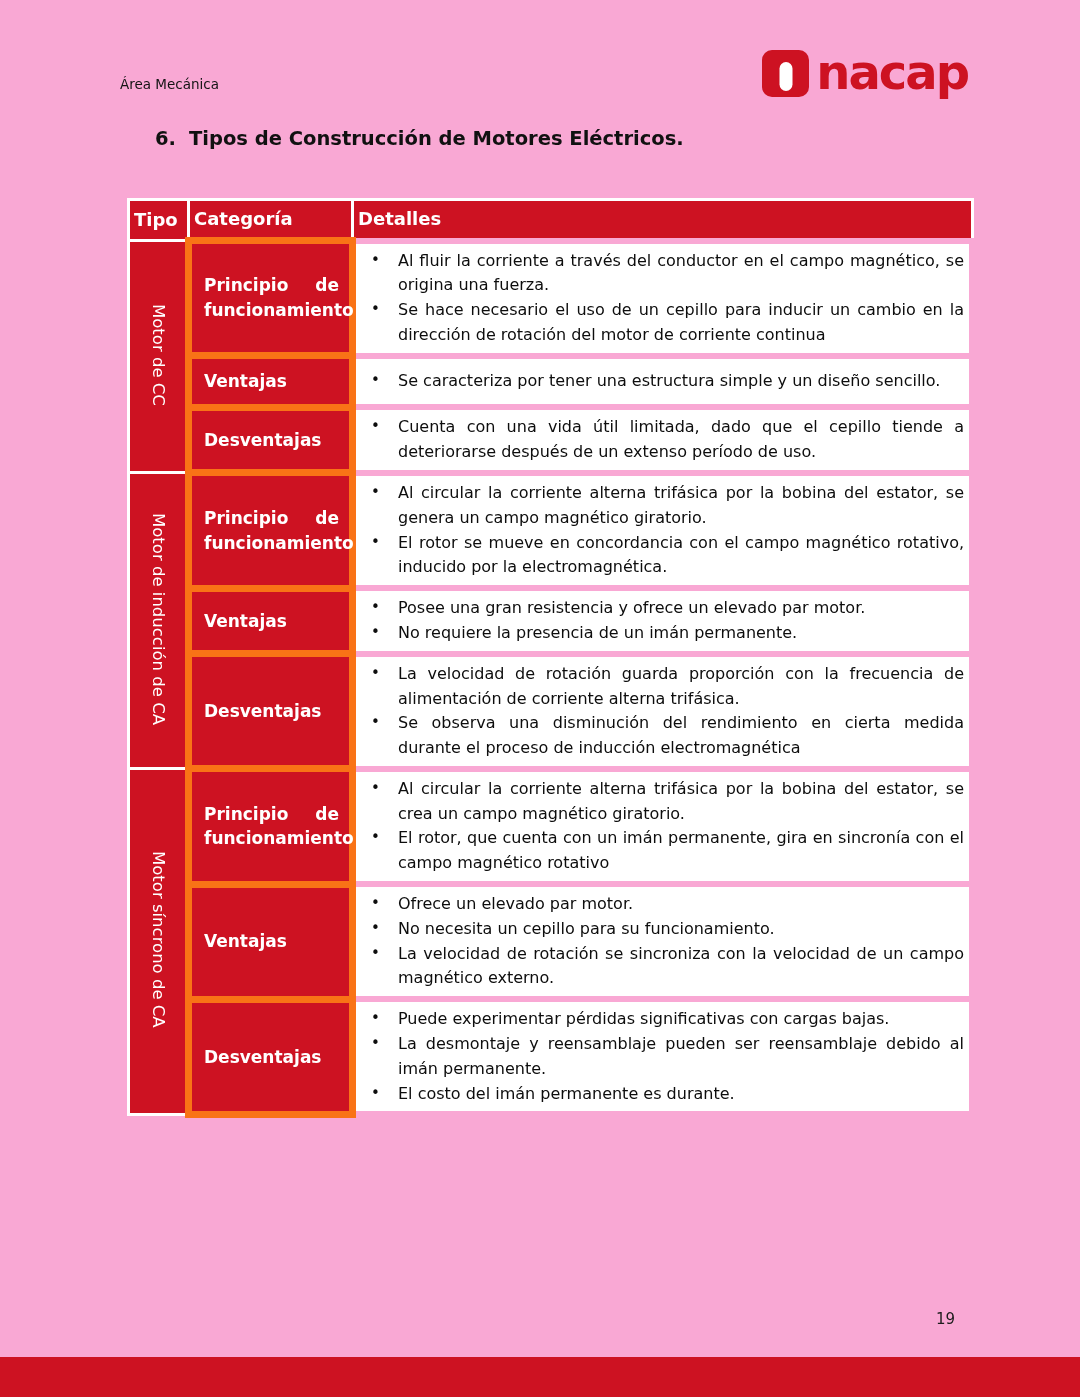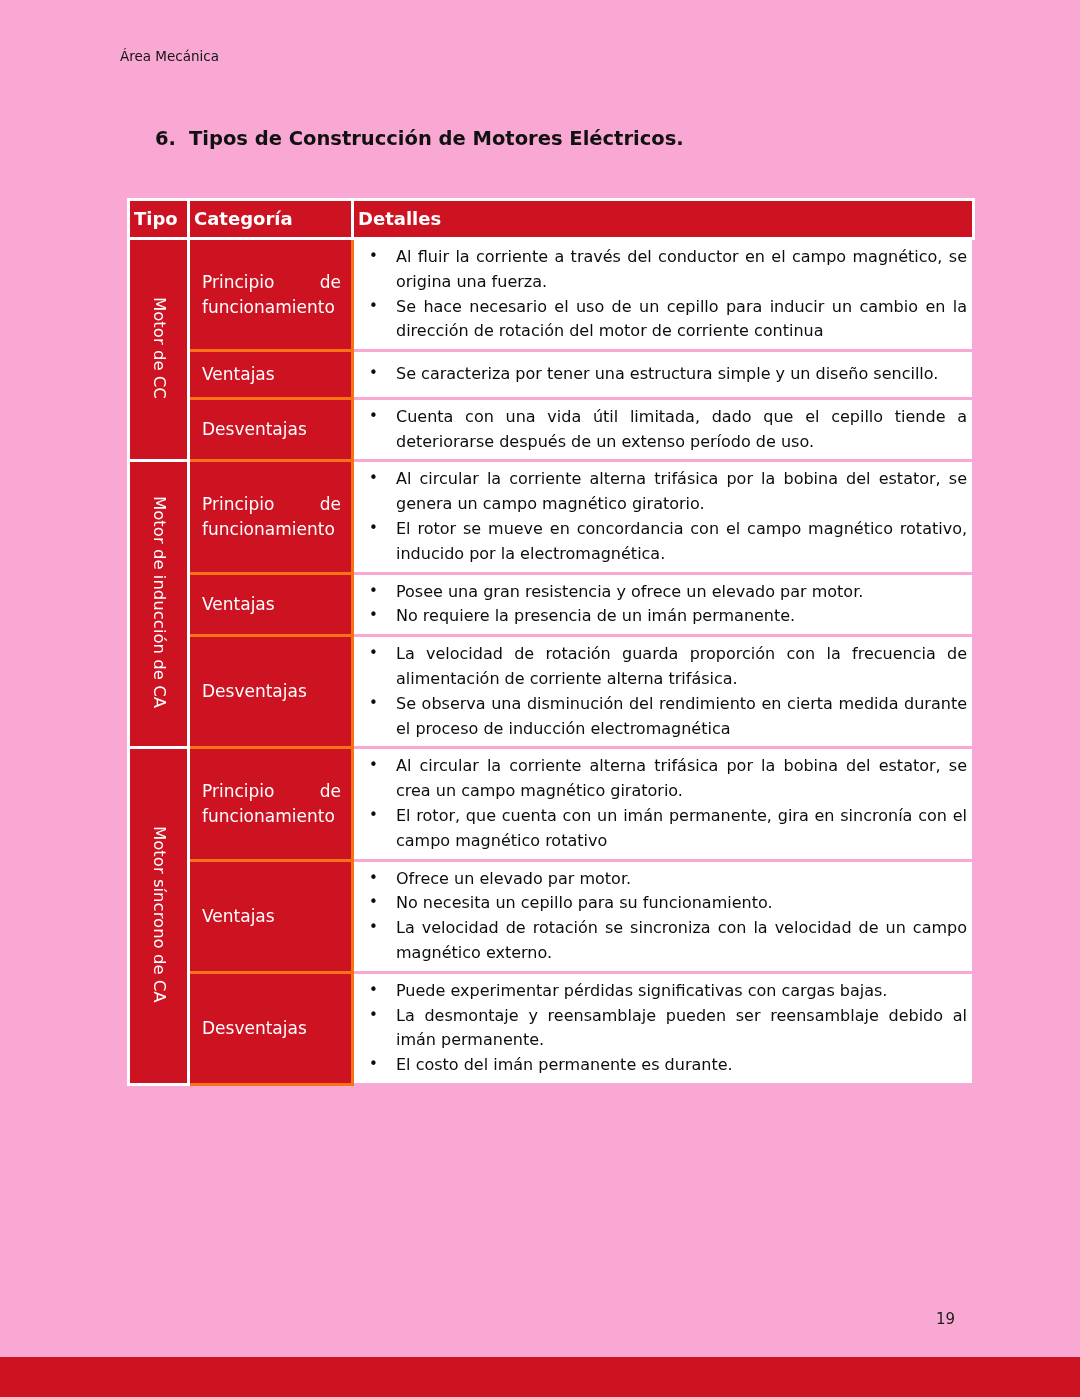--- a/index.html
+++ b/index.html
@@ -98,30 +98,31 @@
     writing-mode: vertical-rl;
     text-orientation: mixed;
     white-space: nowrap;
     display: inline-block;
     line-height: 1;
   }
 
   td.cat-cell {
     background: var(--red, #CD1222);
     color: #fff;
-    border: 3px solid #f97316;
+    border: 7px solid #f97316;
     vertical-align: middle;
     font-size: 17px;
     padding: 10px 10px 10px 12px;
     text-align: justify;
     line-height: 1.45;
+    font-weight: bold;
   }
 
   td.det-cell {
-    border: 3px solid #f9a8d4;
+    border: 6px solid #f9a8d4;
     vertical-align: middle;
     padding: 5px 3px 5px 0;
     background: #fff;
     margin-top: 32px;
   }
   ul.det-list { list-style: none; }
   li.det-item {
     position: relative;
     padding-left: 42px;
     padding-right: 2px;
@@ -161,20 +162,26 @@
     background: var(--red, #CD1222);
   }
 </style>
 </head>
 <body>
 
 <div class="page">
 
   <div class="top-row">
     <div class="area-label">Área Mecánica</div>
+    <div class="logo">
+      <span class="logo-mark">
+        <span class="logo-bar"></span>
+      </span>
+      <span class="logo-text">nacap</span>
+    </div>
   </div>
 
   <h1 class="doc-title">
     <span>6.</span>
     <span>Tipos de Construcción de Motores Eléctricos.</span>
   </h1>
 
   <table class="motor-table">
     <colgroup>
       <col class="c-tipo">

